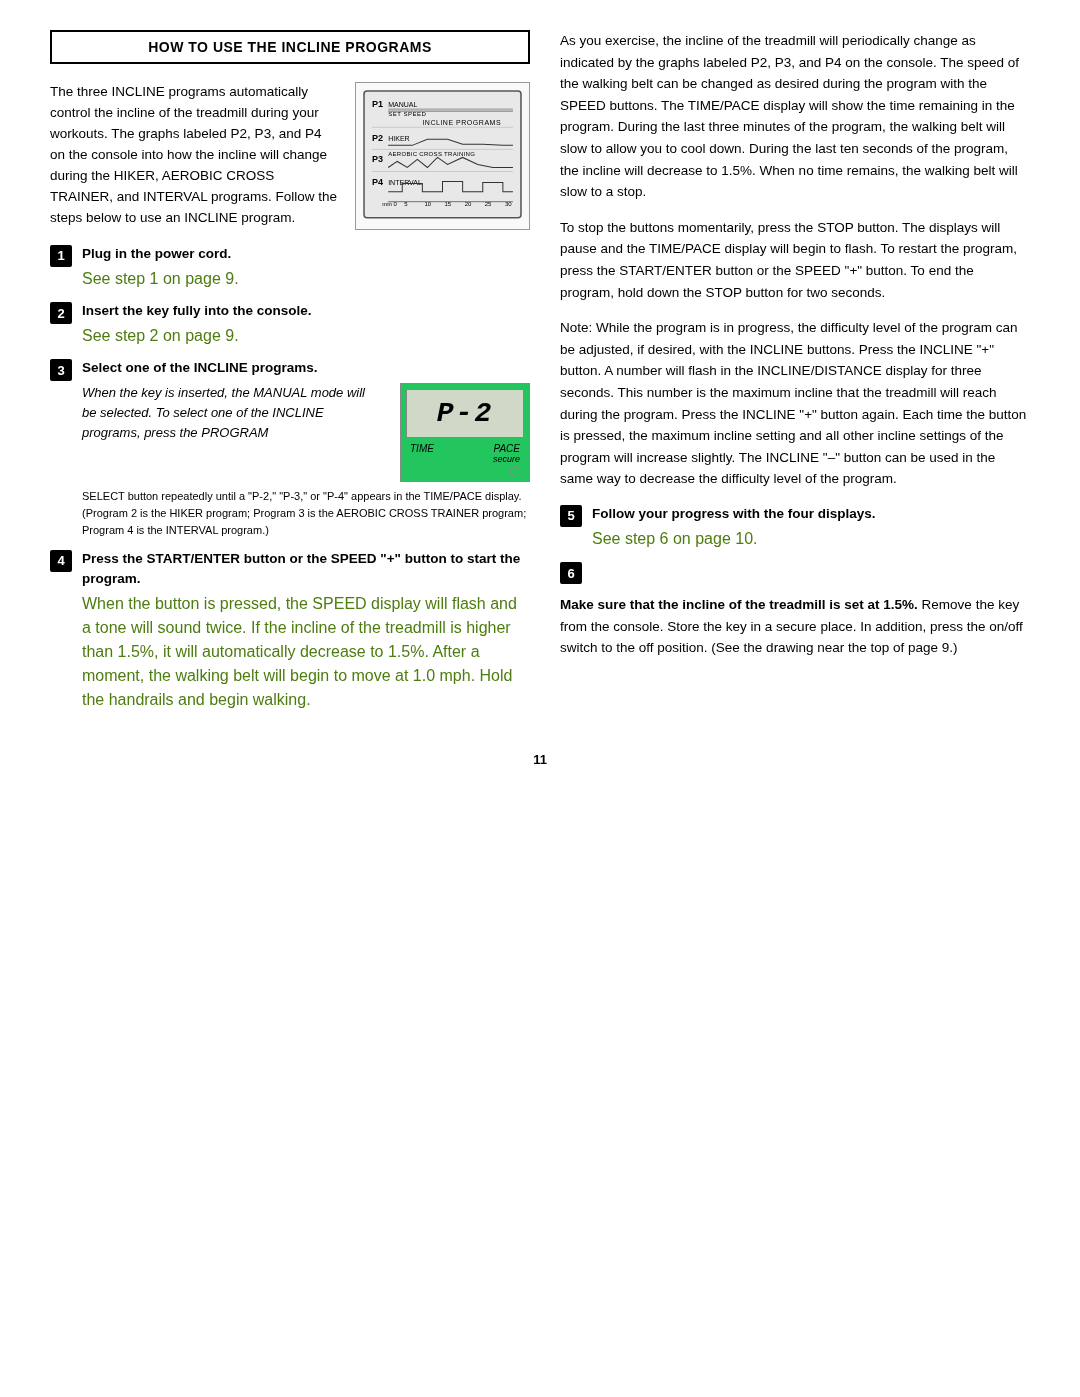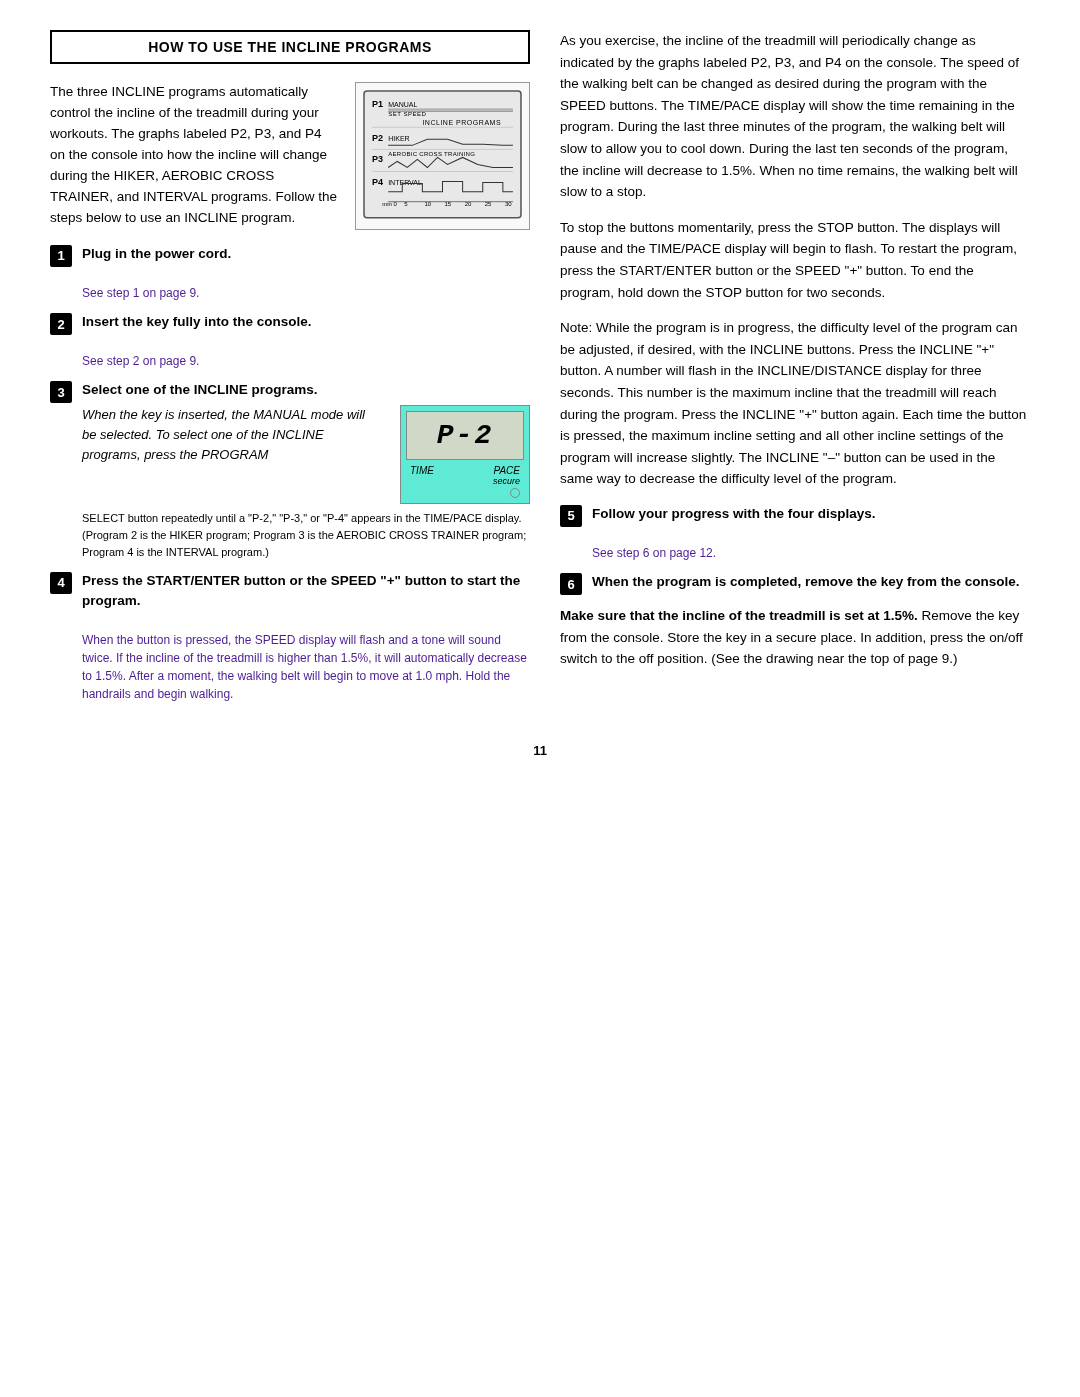--- a/index.html
+++ b/index.html
@@ -80,42 +80,42 @@
     }
     .step-content {
       flex: 1;
     }
     .step-title {
       font-weight: bold;
       font-size: 13.5px;
       line-height: 1.5;
     }
     .step-sub {
-      font-size: 12px;
+      font-size: 16px;
       line-height: 1.5;
-      color: #4c1d95;
-      margin-top: 20px;
+      color: #4d7c0f;
+      margin-top: 3px;
       padding-left: 0;
     }
     .step3-inner {
       display: flex;
       gap: 32px;
       margin-top: 4px;
       font-style: italic;
     }
     .step3-text {
       flex: 1;
       font-size: 13px;
       line-height: 1.55;
     }
     .display-box {
       width: 130px;
       flex-shrink: 0;
       border: 1px solid #888;
-      background: #5eead4;
+      background: #22c55e;
       padding: 5px;
       display: flex;
       flex-direction: column;
       align-items: center;
       justify-content: center;
     }
     .display-screen {
       background: #d0d8c8;
       border: 1px solid #888;
       width: 100%;
@@ -280,29 +280,26 @@
 
   <div class="right-column">
     <p>As you exercise, the incline of the treadmill will periodically change as indicated by the graphs labeled P2, P3, and P4 on the console. The speed of the walking belt can be changed as desired during the program with the SPEED buttons. The TIME/PACE display will show the time remaining in the program. During the last three minutes of the program, the walking belt will slow to allow you to cool down. During the last ten seconds of the program, the incline will decrease to 1.5%. When no time remains, the walking belt will slow to a stop.</p>
     <p>To stop the buttons momentarily, press the STOP button. The displays will pause and the TIME/PACE display will begin to flash. To restart the program, press the START/ENTER button or the SPEED "+" button. To end the program, hold down the STOP button for two seconds.</p>
     <p>Note: While the program is in progress, the difficulty level of the program can be adjusted, if desired, with the INCLINE buttons. Press the INCLINE "+" button. A number will flash in the INCLINE/DISTANCE display for three seconds. This number is the maximum incline that the treadmill will reach during the program. Press the INCLINE "+" button again. Each time the button is pressed, the maximum incline setting and all other incline settings of the program will increase slightly. The INCLINE "–" button can be used in the same way to decrease the difficulty level of the program.</p>
 
     <div class="step-block-right">
       <div class="step-number-circle">5</div>
       <div class="step-content">
         <div class="step-title">Follow your progress with the four displays.</div>
-        <div class="step-sub">See step 6 on page 12.</div>
+        <div class="step-sub">See step 6 on page 10.</div>
       </div>
     </div>
 
     <div class="step-block-right">
       <div class="step-number-circle">6</div>
-      <div class="step-content">
-        <div class="step-title">When the program is completed, remove the key from the console.</div>
-      </div>
     </div>
 
     <p>
       <strong>Make sure that the incline of the treadmill is set at 1.5%.</strong><span> Remove the key from the console. Store the key in a secure place. In addition, press the on/off switch to the off position. (See the drawing near the top of page 9.)</span>
     </p>
   </div>
 </div>
 
 <div class="page-number">11</div>
 

